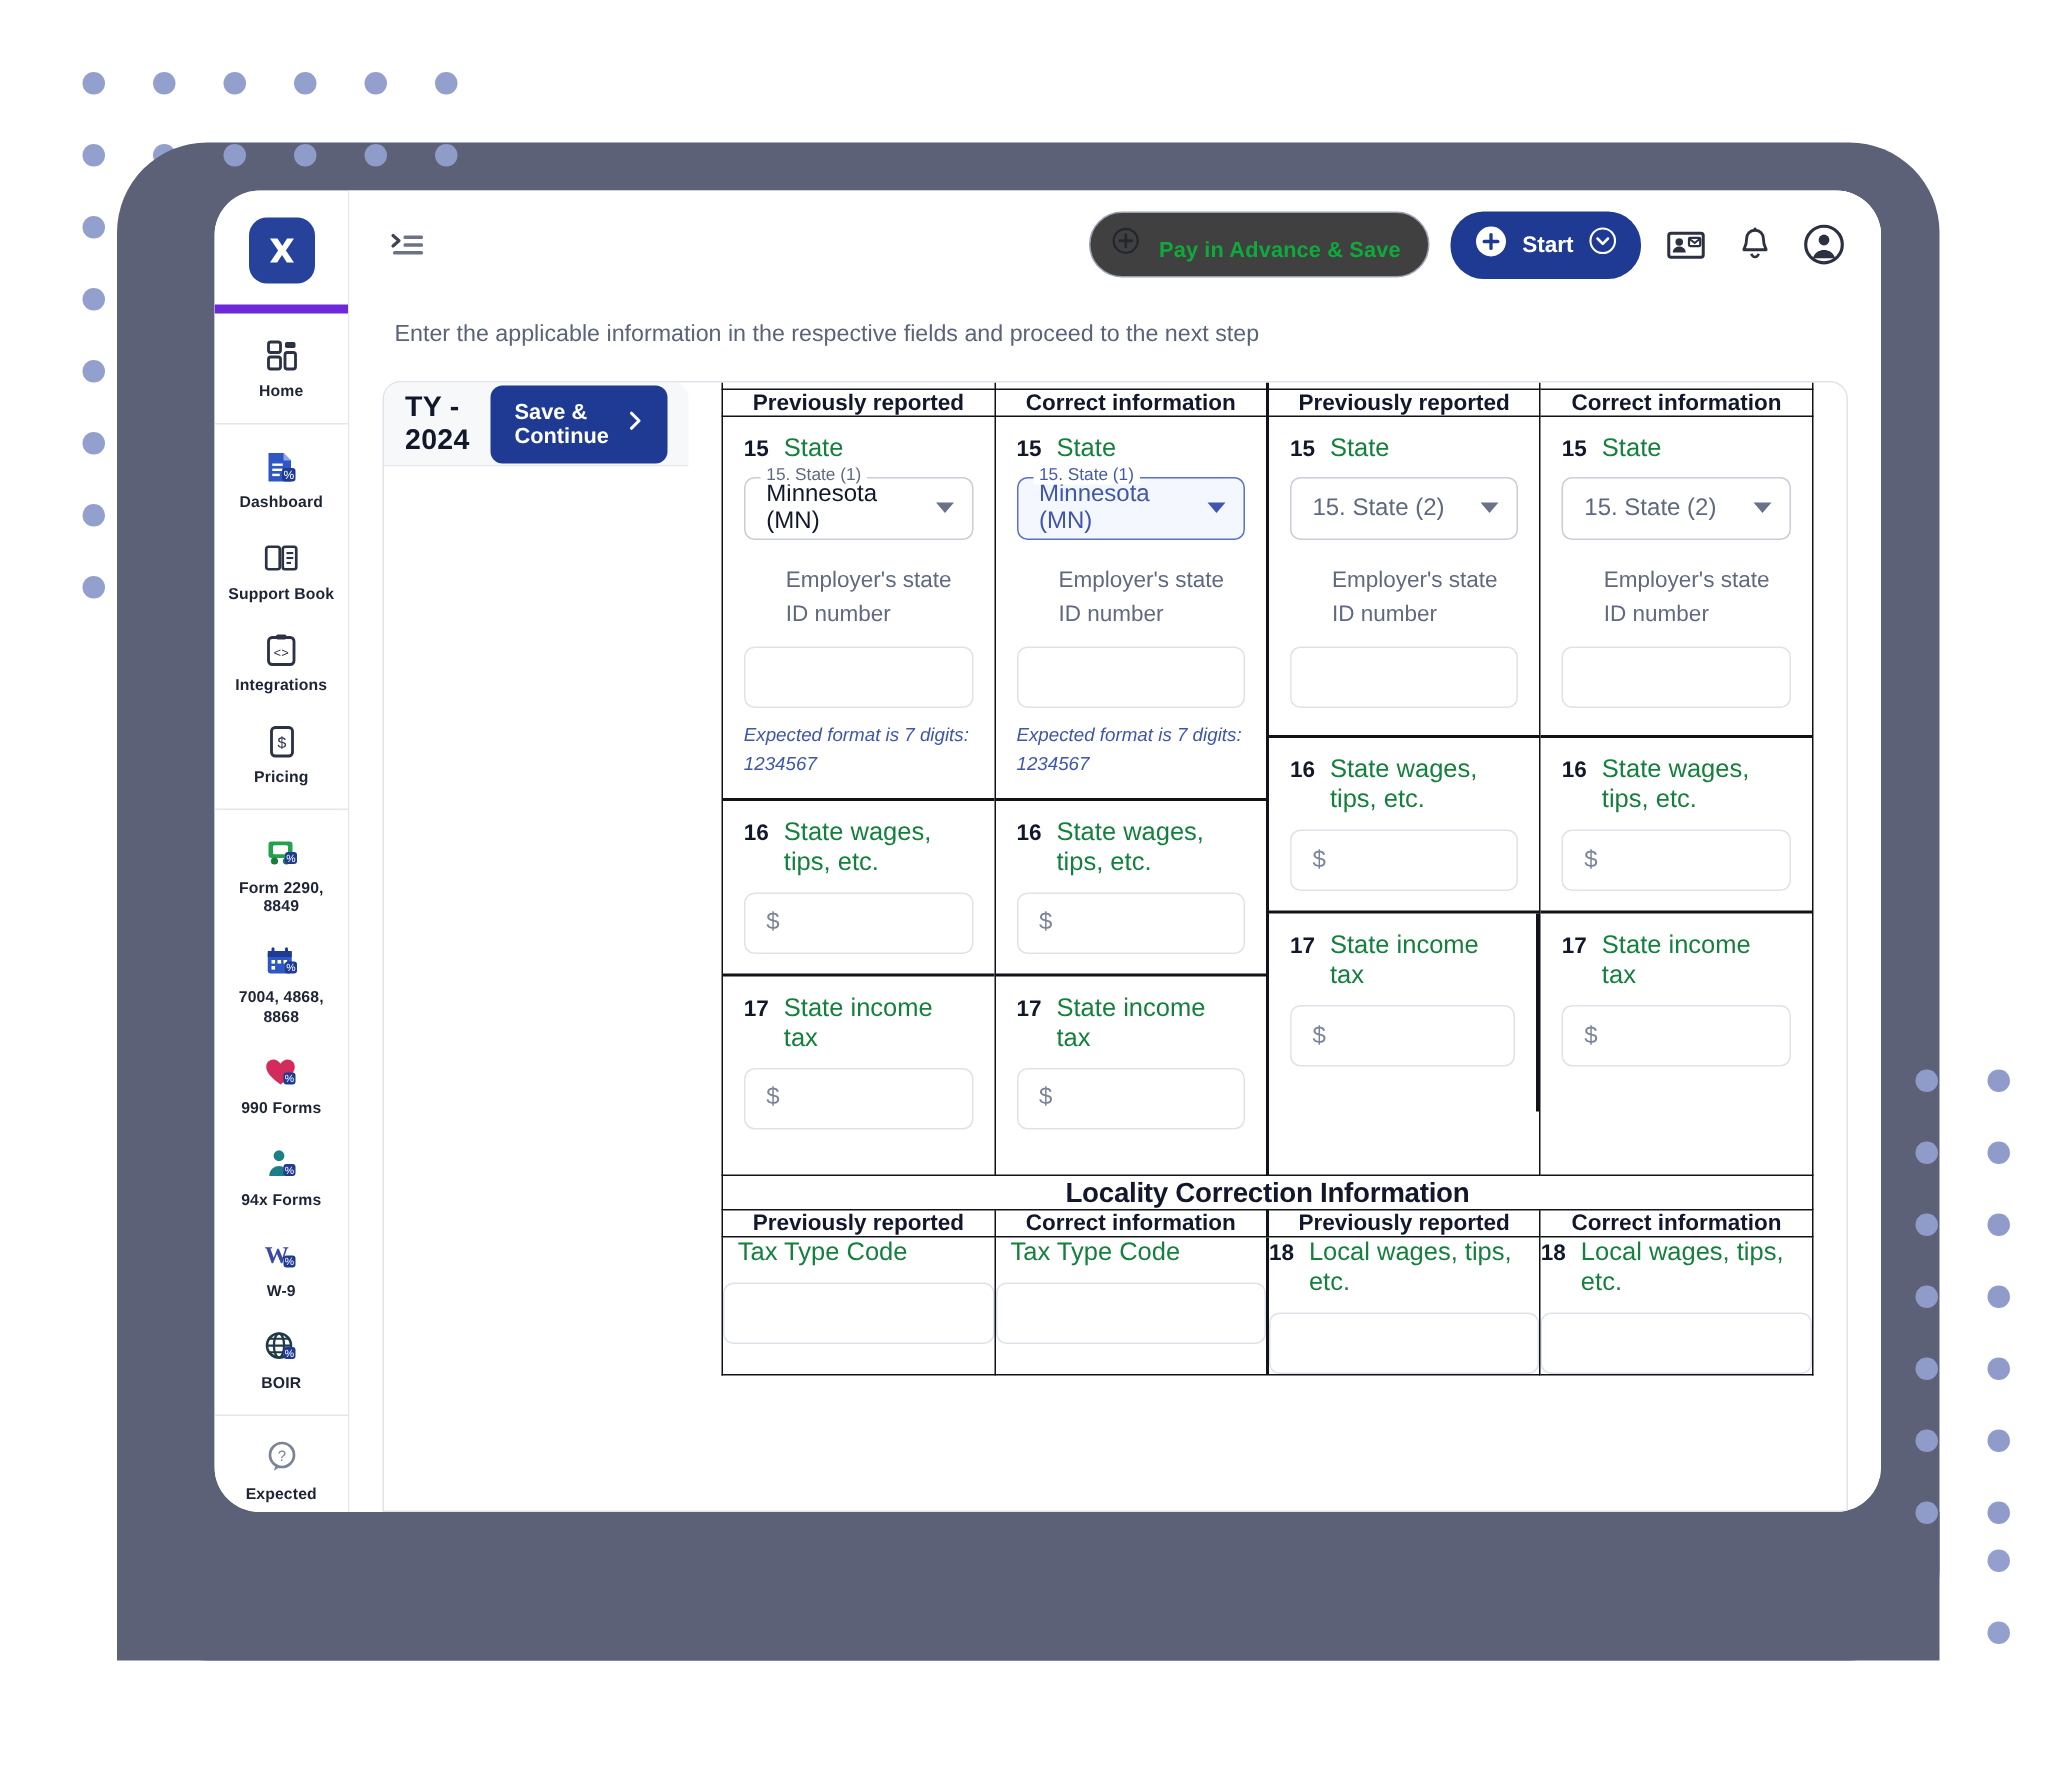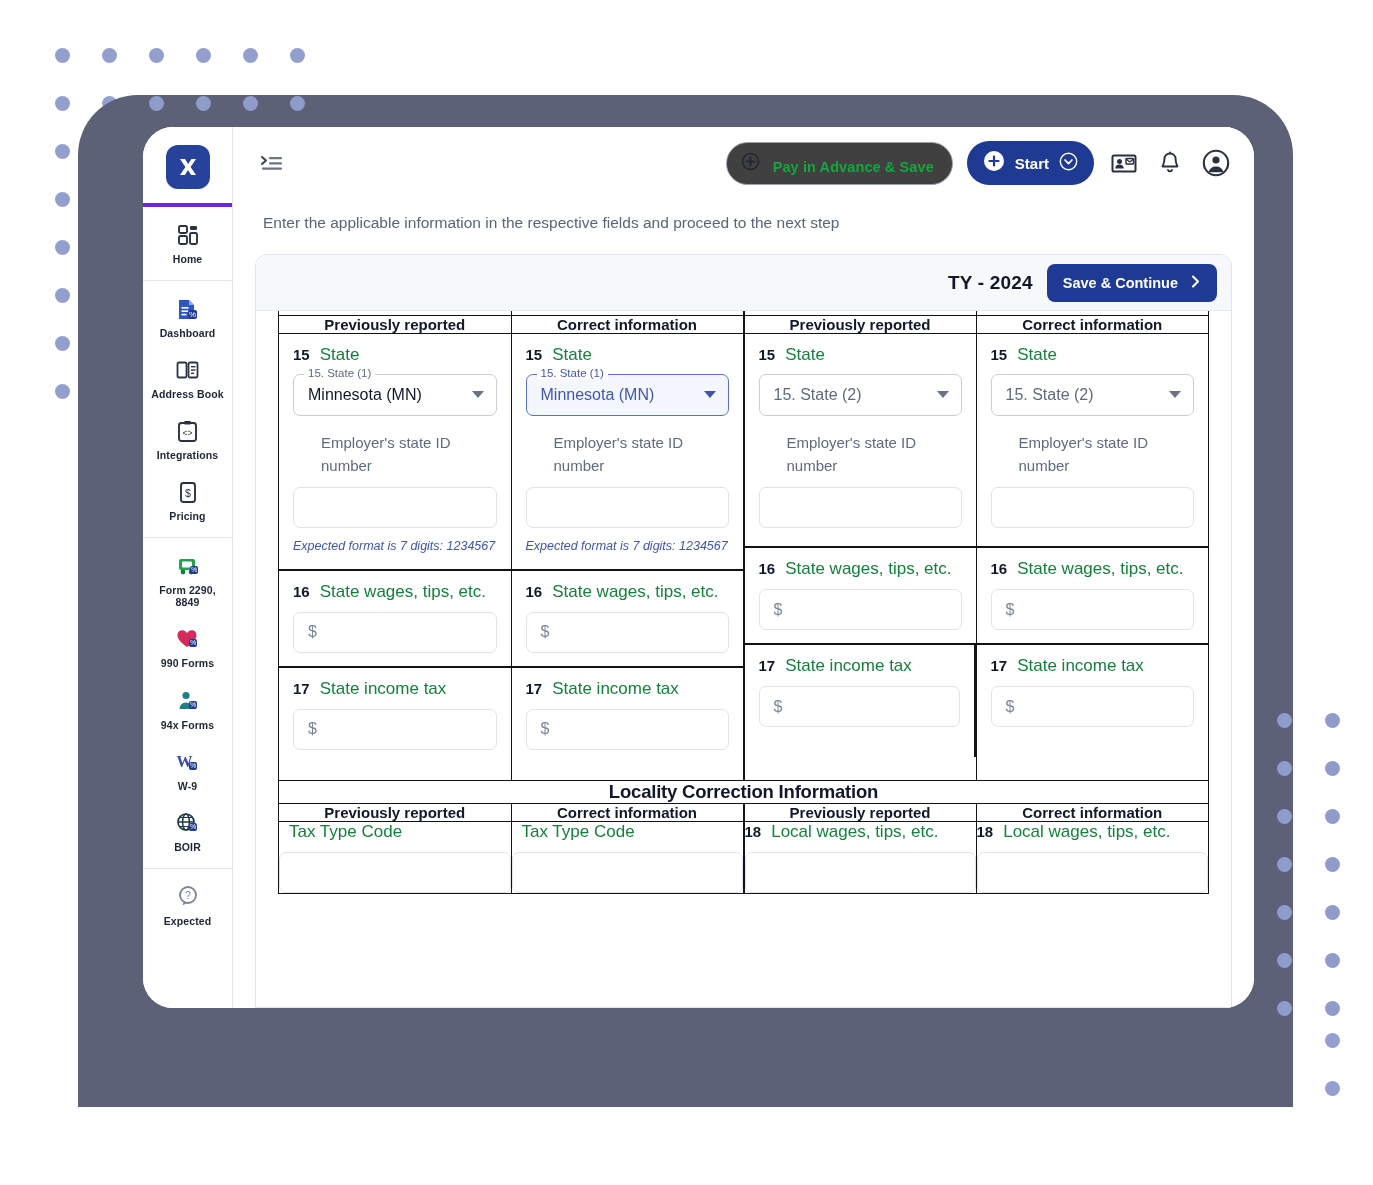--- a/index.html
+++ b/index.html
@@ -53,21 +53,21 @@
     display:flex; flex-direction:column;
     align-items:stretch;
     padding-top:10px;
   }
   .logo-wrap { display:flex; justify-content:center; padding:8px 0 14px; }
   .logo {
     width:44px; height:44px; border-radius:12px; background:#27429b;
     display:flex; align-items:center; justify-content:center;
   }
   .sb-group { border-top:1px solid #e3e6ed; padding:6px 0 6px; }
-  .sb-group.first { border-top:4px solid #6d28d9; }
+  .sb-group.first { border-top:6px solid #6d28d9; }
   .sb-item {
     display:flex; flex-direction:column; align-items:center;
     padding:9px 4px 9px; gap:5px; cursor:pointer;
   }
   .sb-icon { width:26px; height:26px; display:flex; align-items:center; justify-content:center; }
   .sb-label {
     font-size:10.5px; font-weight:700; color:#1d2435; line-height:1.15;
     text-align:center; letter-spacing:.1px;
   }
 
@@ -97,21 +97,21 @@
   
   .page-head { padding:6px 30px 0 30px; background:#fff; }
   .page-title { font-size:25px; font-weight:700; color:#11182b; letter-spacing:-.3px; display:flex; align-items:baseline; gap:9px;}
   .page-title .sub { font-size:18px; font-weight:400; font-style:italic; color:#11182b; }
   .page-desc { font-size:15.5px; color:#5a6479; margin-top:9px; }
 
   
   .card {
     margin:22px 22px 0 22px; flex:1 1 auto;
     border:1px solid #e0e3ea; border-top-left-radius:12px; border-top-right-radius:12px;
-    background:#fff; display:flex; flex-direction:column; min-height:0;
+    background:#fff; display:flex; flex-direction:row; min-height:0;
   }
   .card-head {
     height:56px; flex:0 0 56px; background:#f7f8fa;
     border-top-left-radius:11px; border-top-right-radius:11px;
     border-bottom:1px solid #e5e8ee;
     display:flex; align-items:center; justify-content:flex-end; padding:0 14px; gap:14px;
   }
   .ty { font-size:19px; font-weight:700; color:#11182b; letter-spacing:.2px; }
   .save-btn {
     background:#1e3a93; color:#fff; border-radius:8px;
@@ -281,21 +281,21 @@
       <div class="sb-item">
         <span class="sb-icon">
           <svg width="24" height="20" viewBox="0 0 24 20">
               <rect x="1.5" y="2.5" width="9" height="15" rx="1.5" fill="none" stroke="#2b3246" stroke-width="1.8"></rect>
               <rect x="12.5" y="2.5" width="9" height="15" rx="1.5" fill="none" stroke="#2b3246" stroke-width="1.8"></rect>
               <rect x="15" y="6" width="4.5" height="1.4" fill="#2b3246"></rect>
               <rect x="15" y="9.3" width="4.5" height="1.4" fill="#2b3246"></rect>
               <rect x="15" y="12.6" width="3" height="1.4" fill="#2b3246"></rect>
             </svg>
         </span>
-        <span class="sb-label">Address Book</span>
+        <span class="sb-label">Support Book</span>
       </div>
       <div class="sb-item">
         <span class="sb-icon">
           <svg width="21" height="23" viewBox="0 0 21 23">
               <rect x="2" y="3" width="17" height="18" rx="2.5" fill="none" stroke="#2b3246" stroke-width="1.9"></rect>
               <rect x="7" y="1" width="7" height="3.4" rx="1.2" fill="#2b3246"></rect>
               <text x="10.5" y="16" font-size="8.5" font-family="Liberation Mono, monospace" fill="#2b3246" text-anchor="middle">&lt;&gt;</text>
             </svg>
         </span>
         <span class="sb-label">Integrations</span>
@@ -317,20 +317,37 @@
           <svg width="24" height="22" viewBox="0 0 24 22">
               <rect x="3" y="4" width="16" height="11" rx="2" fill="#22a14e"></rect>
               <rect x="6" y="6.5" width="10" height="6" rx="1" fill="#fff"></rect>
               <circle cx="7" cy="17" r="2.4" fill="#1b7d3d"></circle>
               <circle cx="15" cy="17" r="2.4" fill="#1b7d3d"></circle>
               <rect x="14" y="11" width="8" height="8" rx="2" fill="#1e3a93"></rect>
               <text x="18" y="17.4" font-size="7" font-family="Liberation Sans, sans-serif" fill="#fff" text-anchor="middle">%</text>
             </svg>
         </span>
         <span class="sb-label">Form 2290, 8849</span>
+      </div>
+      <div class="sb-item">
+        <span class="sb-icon">
+          <svg width="24" height="22" viewBox="0 0 24 22">
+              <rect x="2.5" y="4" width="16" height="15" rx="2" fill="#2f57c4"></rect>
+              <rect x="2.5" y="4" width="16" height="4" fill="#1e3a93"></rect>
+              <rect x="5" y="1.5" width="2" height="4" rx="1" fill="#1e3a93"></rect>
+              <rect x="14" y="1.5" width="2" height="4" rx="1" fill="#1e3a93"></rect>
+              <rect x="5" y="10" width="2.4" height="2.4" fill="#fff"></rect>
+              <rect x="9" y="10" width="2.4" height="2.4" fill="#fff"></rect>
+              <rect x="13" y="10" width="2.4" height="2.4" fill="#fff"></rect>
+              <rect x="5" y="14" width="2.4" height="2.4" fill="#fff"></rect>
+              <rect x="14" y="11" width="8" height="8" rx="2" fill="#1e3a93"></rect>
+              <text x="18" y="17.4" font-size="7" font-family="Liberation Sans, sans-serif" fill="#fff" text-anchor="middle">%</text>
+            </svg>
+        </span>
+        <span class="sb-label">7004, 4868, 8868</span>
       </div>
       <div class="sb-item">
         <span class="sb-icon">
           <svg width="24" height="22" viewBox="0 0 24 22">
               <path d="M11 19C4 14 1.5 10.5 1.5 7.2 1.5 4.3 3.7 2.3 6.3 2.3c1.9 0 3.6 1.1 4.7 2.8C12.1 3.4 13.8 2.3 15.7 2.3c2.6 0 4.8 2 4.8 4.9C20.5 10.5 18 14 11 19z" fill="#d32b5c"></path>
               <rect x="13" y="11" width="8" height="8" rx="2" fill="#1e3a93"></rect>
               <text x="17" y="17.4" font-size="7" font-family="Liberation Sans, sans-serif" fill="#fff" text-anchor="middle">%</text>
             </svg>
         </span>
         <span class="sb-label">990 Forms</span>

